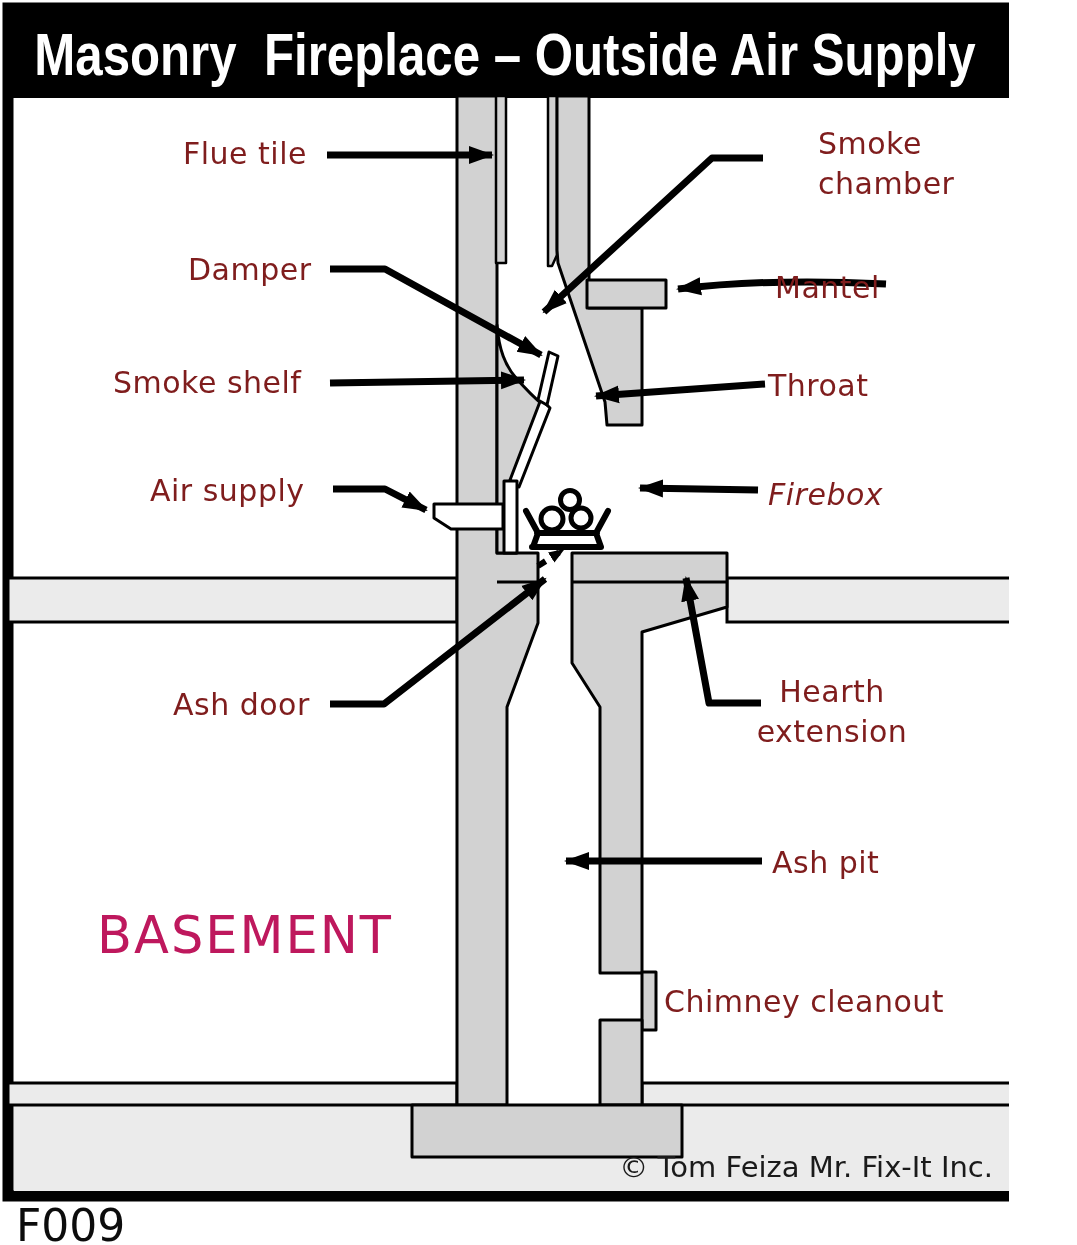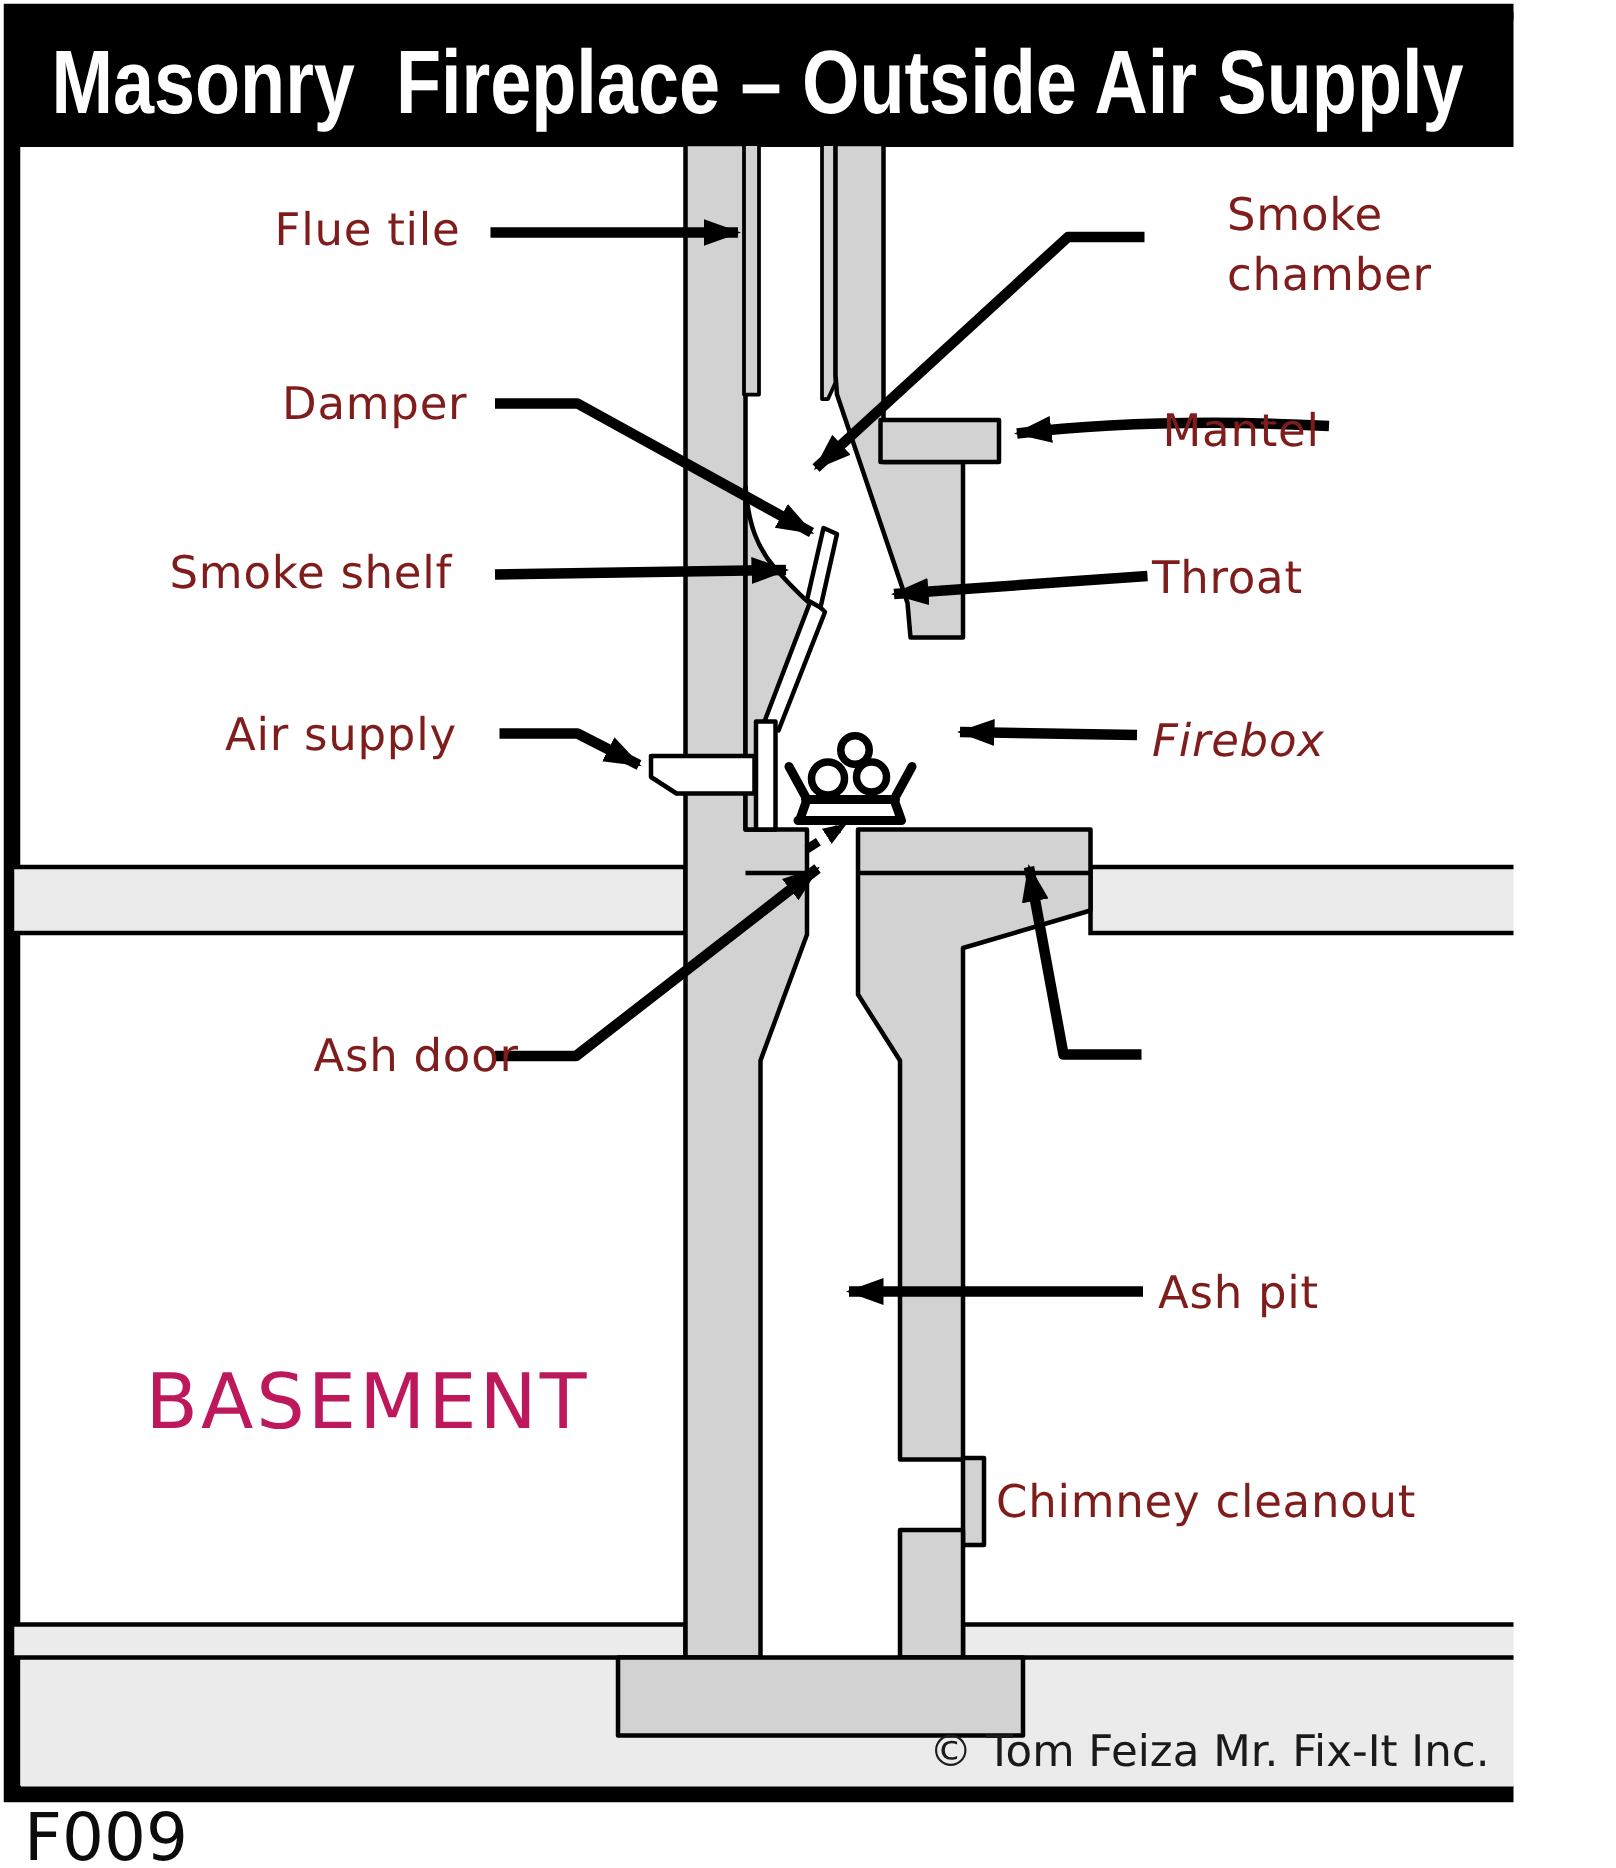--- a/index.html
+++ b/index.html
@@ -112,25 +112,27 @@
       <line stroke-width="6" stroke-dasharray="9 7" x1="538" y1="566" x2="563" y2="550" marker-end="url(#ah-s)"></line>
     </g>
   </svg>
 
   <div id="title">Masonry  Fireplace – Outside Air Supply</div>
 
   <div class="label" style="left:183px;top:134px;">Flue tile</div>
   <div class="label" style="left:188px;top:250px;">Damper</div>
   <div class="label" style="left:113px;top:363px;">Smoke shelf</div>
   <div class="label" style="left:150px;top:471px;">Air supply</div>
-  <div class="label" style="left:173px;top:685px;margin-left:36px;">Ash door</div>
+  <div class="label" style="left:173px;top:685px;">Ash door</div>
   <div class="label" style="left:778px;top:124px;margin-left:40px;">Smoke
 chamber</div>
   <div class="label" style="left:775px;top:268px;">Mantel</div>
   <div class="label" style="left:768px;top:366px;">Throat</div>
   <div class="label" style="left:768px;top:475px;font-style:italic;">Firebox</div>
+  <div class="label center" style="left:746px;top:672px;width:172px;">Hearth
+extension</div>
   <div class="label" style="left:772px;top:843px;">Ash pit</div>
   <div class="label" style="left:664px;top:982px;">Chimney cleanout</div>
 
   <div id="basement-label">BASEMENT</div>
   <div id="copyright">© Tom Feiza Mr. Fix-It Inc.</div>
   <div id="figure-code">F009</div>
 </div>
 
 </body></html>

